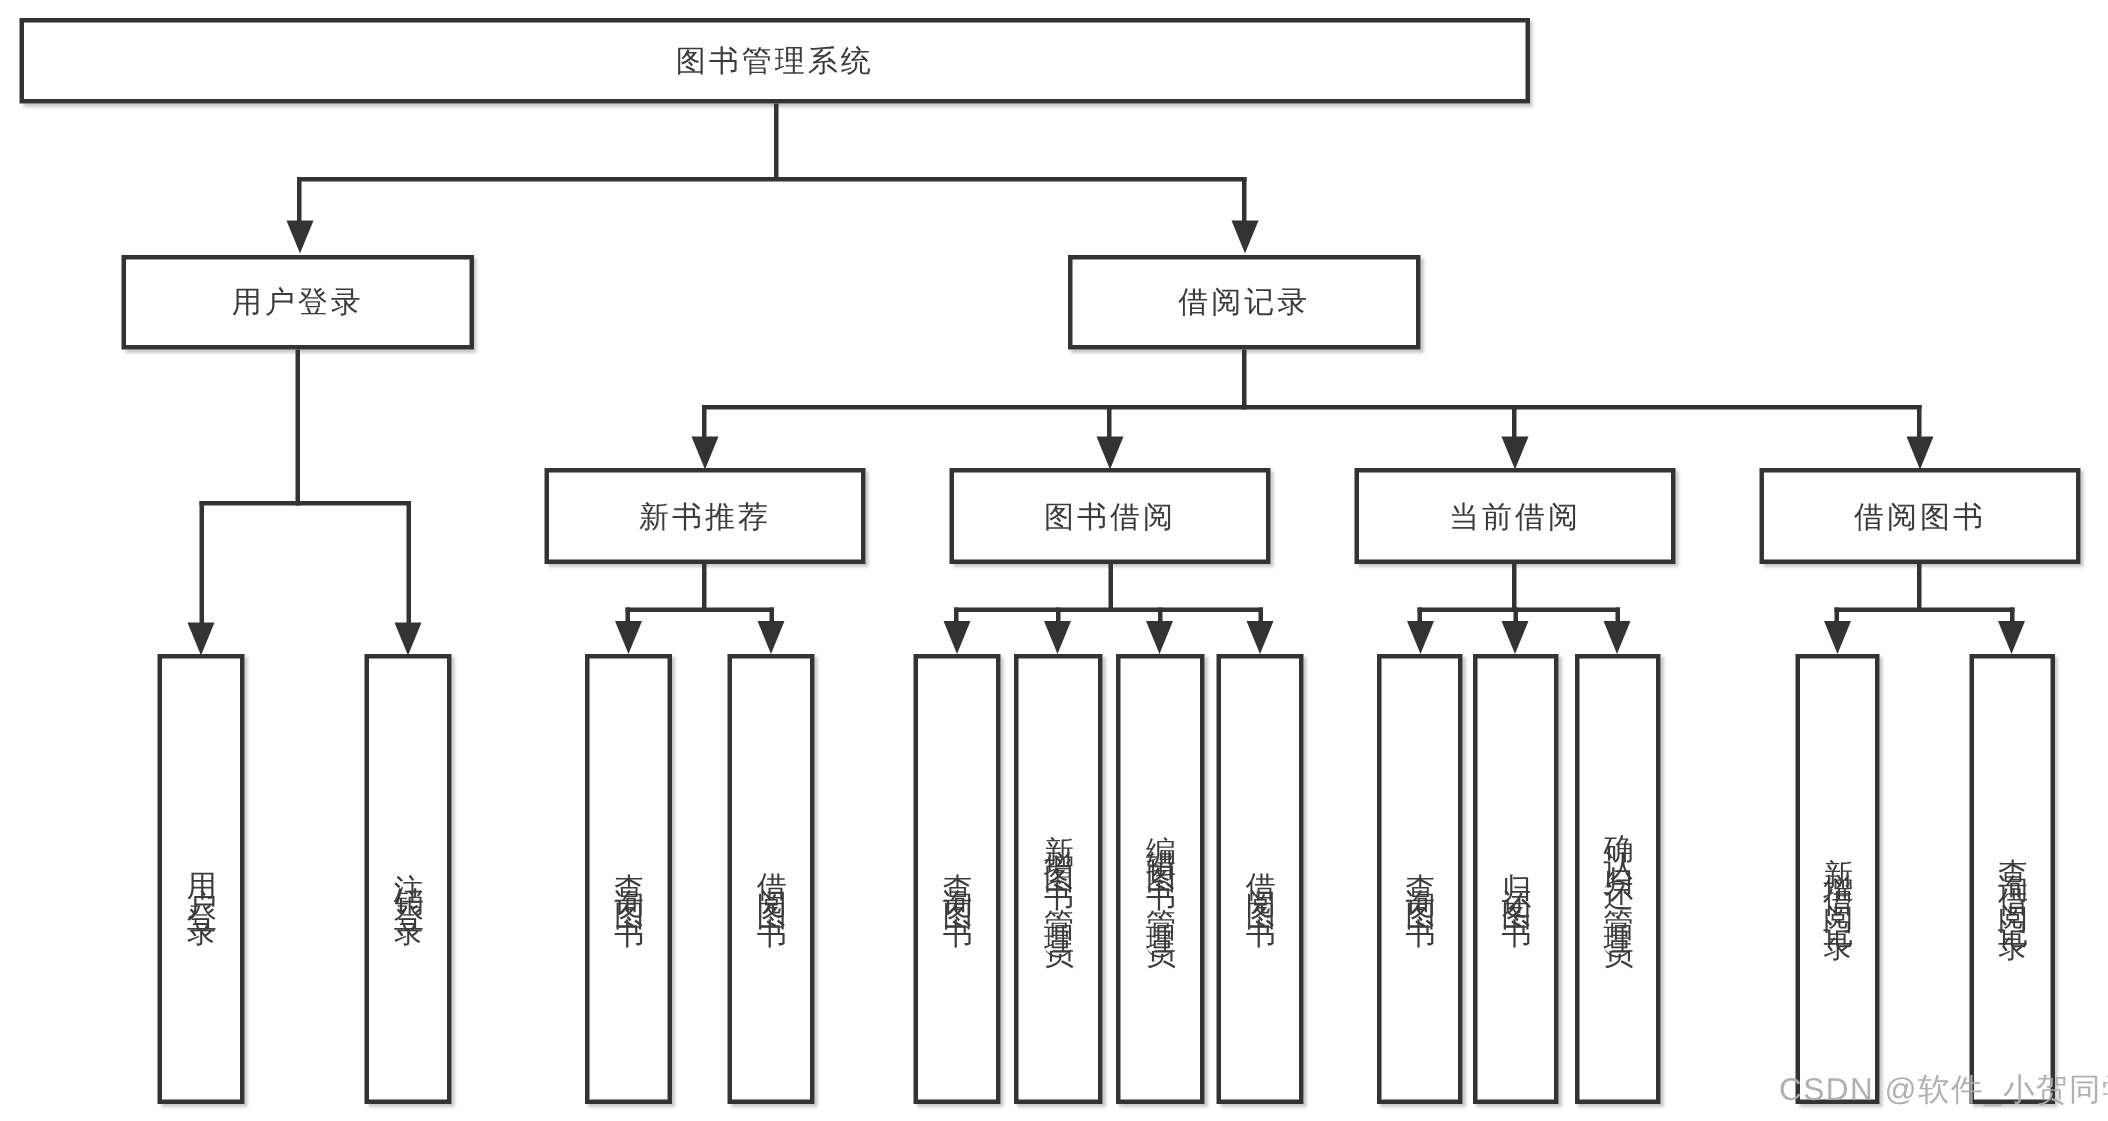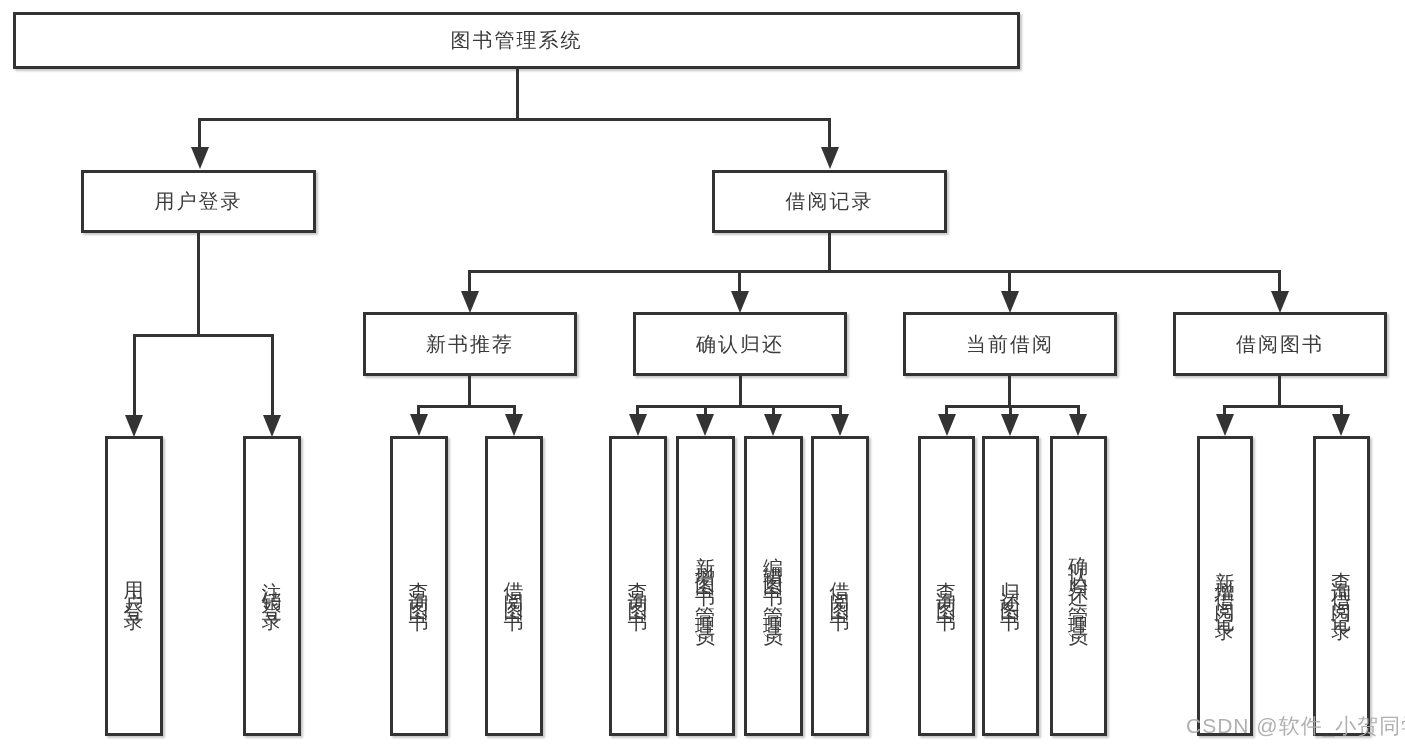--- a/index.html
+++ b/index.html
@@ -61,21 +61,21 @@
   <div class="tri" style="left:731px;top:291px;"></div>
   <div class="line" style="left:1008px;top:270px;width:3px;height:24px;"></div>
   <div class="tri" style="left:1001px;top:291px;"></div>
   <div class="line" style="left:1278px;top:270px;width:3px;height:24px;"></div>
   <div class="tri" style="left:1271px;top:291px;"></div>
 
   <div class="box" style="left:363px;top:312px;width:214px;height:64px;">
     <span class="hlabel">新书推荐</span>
   </div>
   <div class="box" style="left:633px;top:312px;width:214px;height:64px;">
-    <span class="hlabel">确认归还</span>
+    <span class="hlabel">图书借阅</span>
   </div>
   <div class="box" style="left:903px;top:312px;width:214px;height:64px;">
     <span class="hlabel">当前借阅</span>
   </div>
   <div class="box" style="left:1173px;top:312px;width:214px;height:64px;">
     <span class="hlabel">借阅图书</span>
   </div>
 
   <div class="line" style="left:468px;top:376px;width:3px;height:32px;"></div>
   <div class="line" style="left:417px;top:405px;width:99px;height:3px;"></div>

